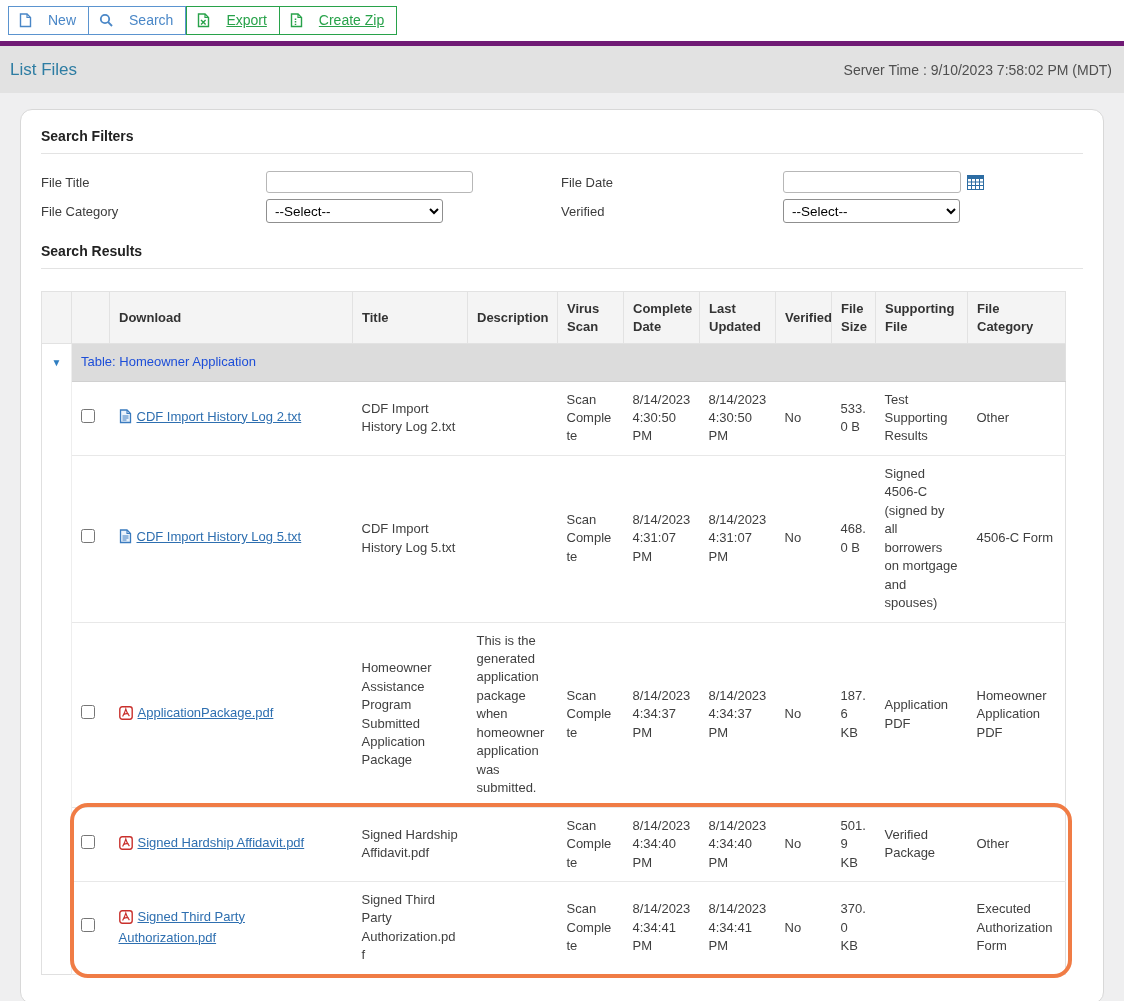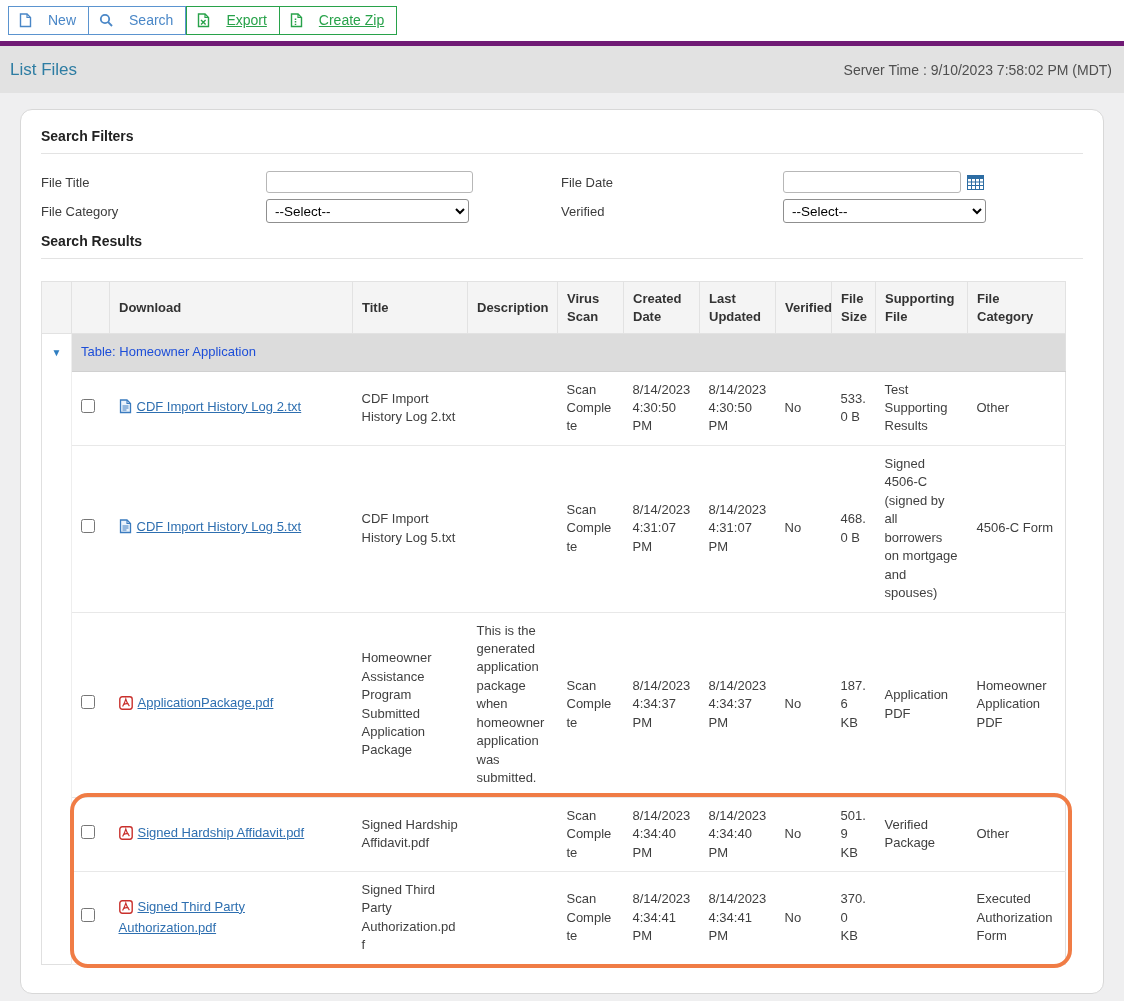--- a/index.html
+++ b/index.html
@@ -42,24 +42,24 @@
   .filters { display:flex; margin:16px 0 10px 0; }
   .fcol { display:flex; flex-direction:column; gap:5px; }
   .fcol.left { width:520px; }
   .fcol.right { flex:1; }
   .frow { display:flex; align-items:center; height:24px; }
   .flabel { color:#3c3c3c; font-size:13px; }
   .left .flabel { width:225px; }
   .right .flabel { width:222px; }
   .txt-input { border:1px solid #b7b7b7; border-radius:3px; height:22px; padding:0 6px; font-size:13px; }
   .w205 { width:207px; } .w178 { width:178px; }
-  select { border:1px solid #8f8f8f; border-radius:3px; height:24px; font-size:13.5px; width:203px; padding:0 4px; background:#fff; font-family:"Liberation Sans",sans-serif;}
+  select { border:1px solid #8f8f8f; border-radius:3px; height:24px; font-size:13.5px; width:177px; padding:0 4px; background:#fff; font-family:"Liberation Sans",sans-serif;}
   .cal-btn { background:none; border:none; margin-left:6px; cursor:pointer; padding:0; line-height:0;}
   
-  .results-head { margin-top:10px; }
+  .results-head { margin-top:20px; }
   .table-wrap { position:relative; margin-top:22px; }
   table.results { border-collapse:collapse; table-layout:fixed; width:1024px; border:1px solid #e0e0e0; }
   th {
     background:#f4f4f4; font-weight:bold; color:#333; text-align:left;
     padding:8px 9px; font-size:13px; border:1px solid #e2e2e2; vertical-align:middle; line-height:1.35;
   }
   td { padding:9px 9px; vertical-align:middle; line-height:1.42; border-bottom:1px solid #e8e8e8; font-size:13px; color:#3f3f3f; word-wrap:break-word; }
   td.c-exp { border-bottom:none; border-right:1px solid #eee; background:#fff; text-align:center; }
   tr.grp-row td.grp { background:#dcdcdc; color:#1d4ed8; border-bottom:1px solid #d0d0d0; }
   tr.grp-row td.c-exp { background:#fff; }
@@ -182,21 +182,21 @@
           <col style="width:98px">
       </colgroup>
       <thead>
         <tr>
           <th></th>
           <th></th>
           <th>Download</th>
           <th>Title</th>
           <th>Description</th>
           <th>Virus Scan</th>
-          <th>Created Date</th>
+          <th>Complete Date</th>
           <th>Last Updated</th>
           <th>Verified</th>
           <th>File Size</th>
           <th>Supporting File</th>
           <th>File Category</th>
         </tr>
       </thead>
       <tbody>
         <tr class="grp-row">
           <td class="c-exp"><span class="tri">▼</span></td>

